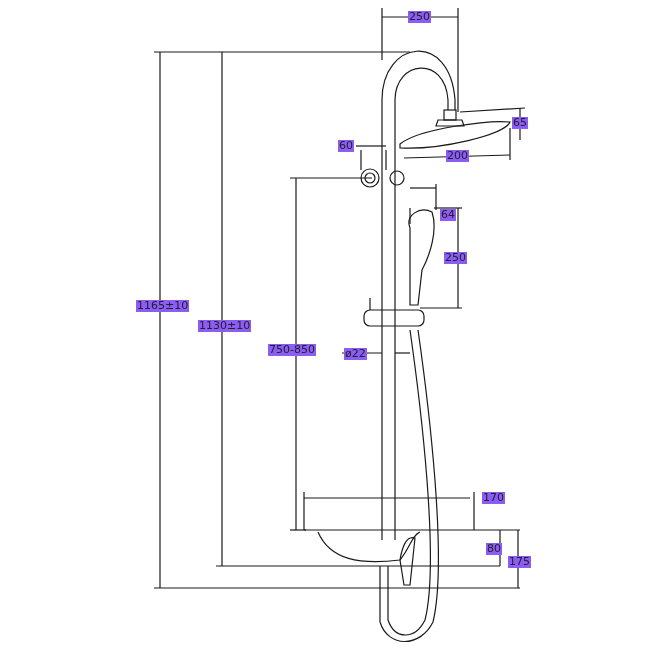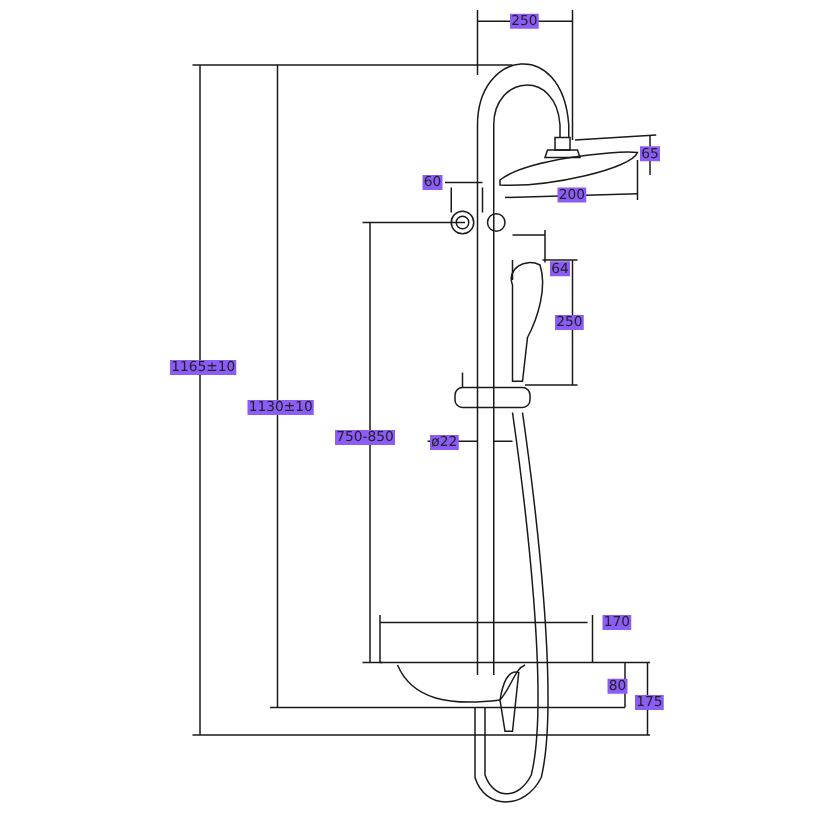--- a/index.html
+++ b/index.html
@@ -67,21 +67,21 @@
     <line x1="304" y1="498" x2="470" y2="498"></line>
     <line x1="304" y1="492" x2="304" y2="530"></line>
     <line x1="474" y1="492" x2="474" y2="530"></line>
     <path d="M318 532 C330 560, 360 565, 400 560 C410 548, 412 535, 420 532"></path>
     <path d="M400 560 C402 548, 406 535, 415 538 L410 585 L404 585 Z"></path>
     <line x1="480" y1="530" x2="520" y2="530"></line>
     <line x1="500" y1="530" x2="500" y2="566"></line>
     <line x1="518" y1="530" x2="518" y2="588"></line>
   </svg>
 
-  <span class="lbl" style="left:136px;top:288px;text-align:right;">1165±10</span>
+  <span class="lbl" style="left:136px;top:300px;text-align:right;">1165±10</span>
   <span class="lbl" style="left:198px;top:320px;">1130±10</span>
   <span class="lbl" style="left:268px;top:344px;">750-850</span>
   <span class="lbl" style="left:344px;top:348px;">ø22</span>
   <span class="lbl" style="left:408px;top:11px;">250</span>
   <span class="lbl" style="left:338px;top:140px;">60</span>
   <span class="lbl" style="left:446px;top:150px;">200</span>
   <span class="lbl" style="left:512px;top:117px;">65</span>
   <span class="lbl" style="left:440px;top:181px;margin-top:28px;">64</span>
   <span class="lbl" style="left:444px;top:252px;">250</span>
   <span class="lbl" style="left:482px;top:492px;">170</span>

